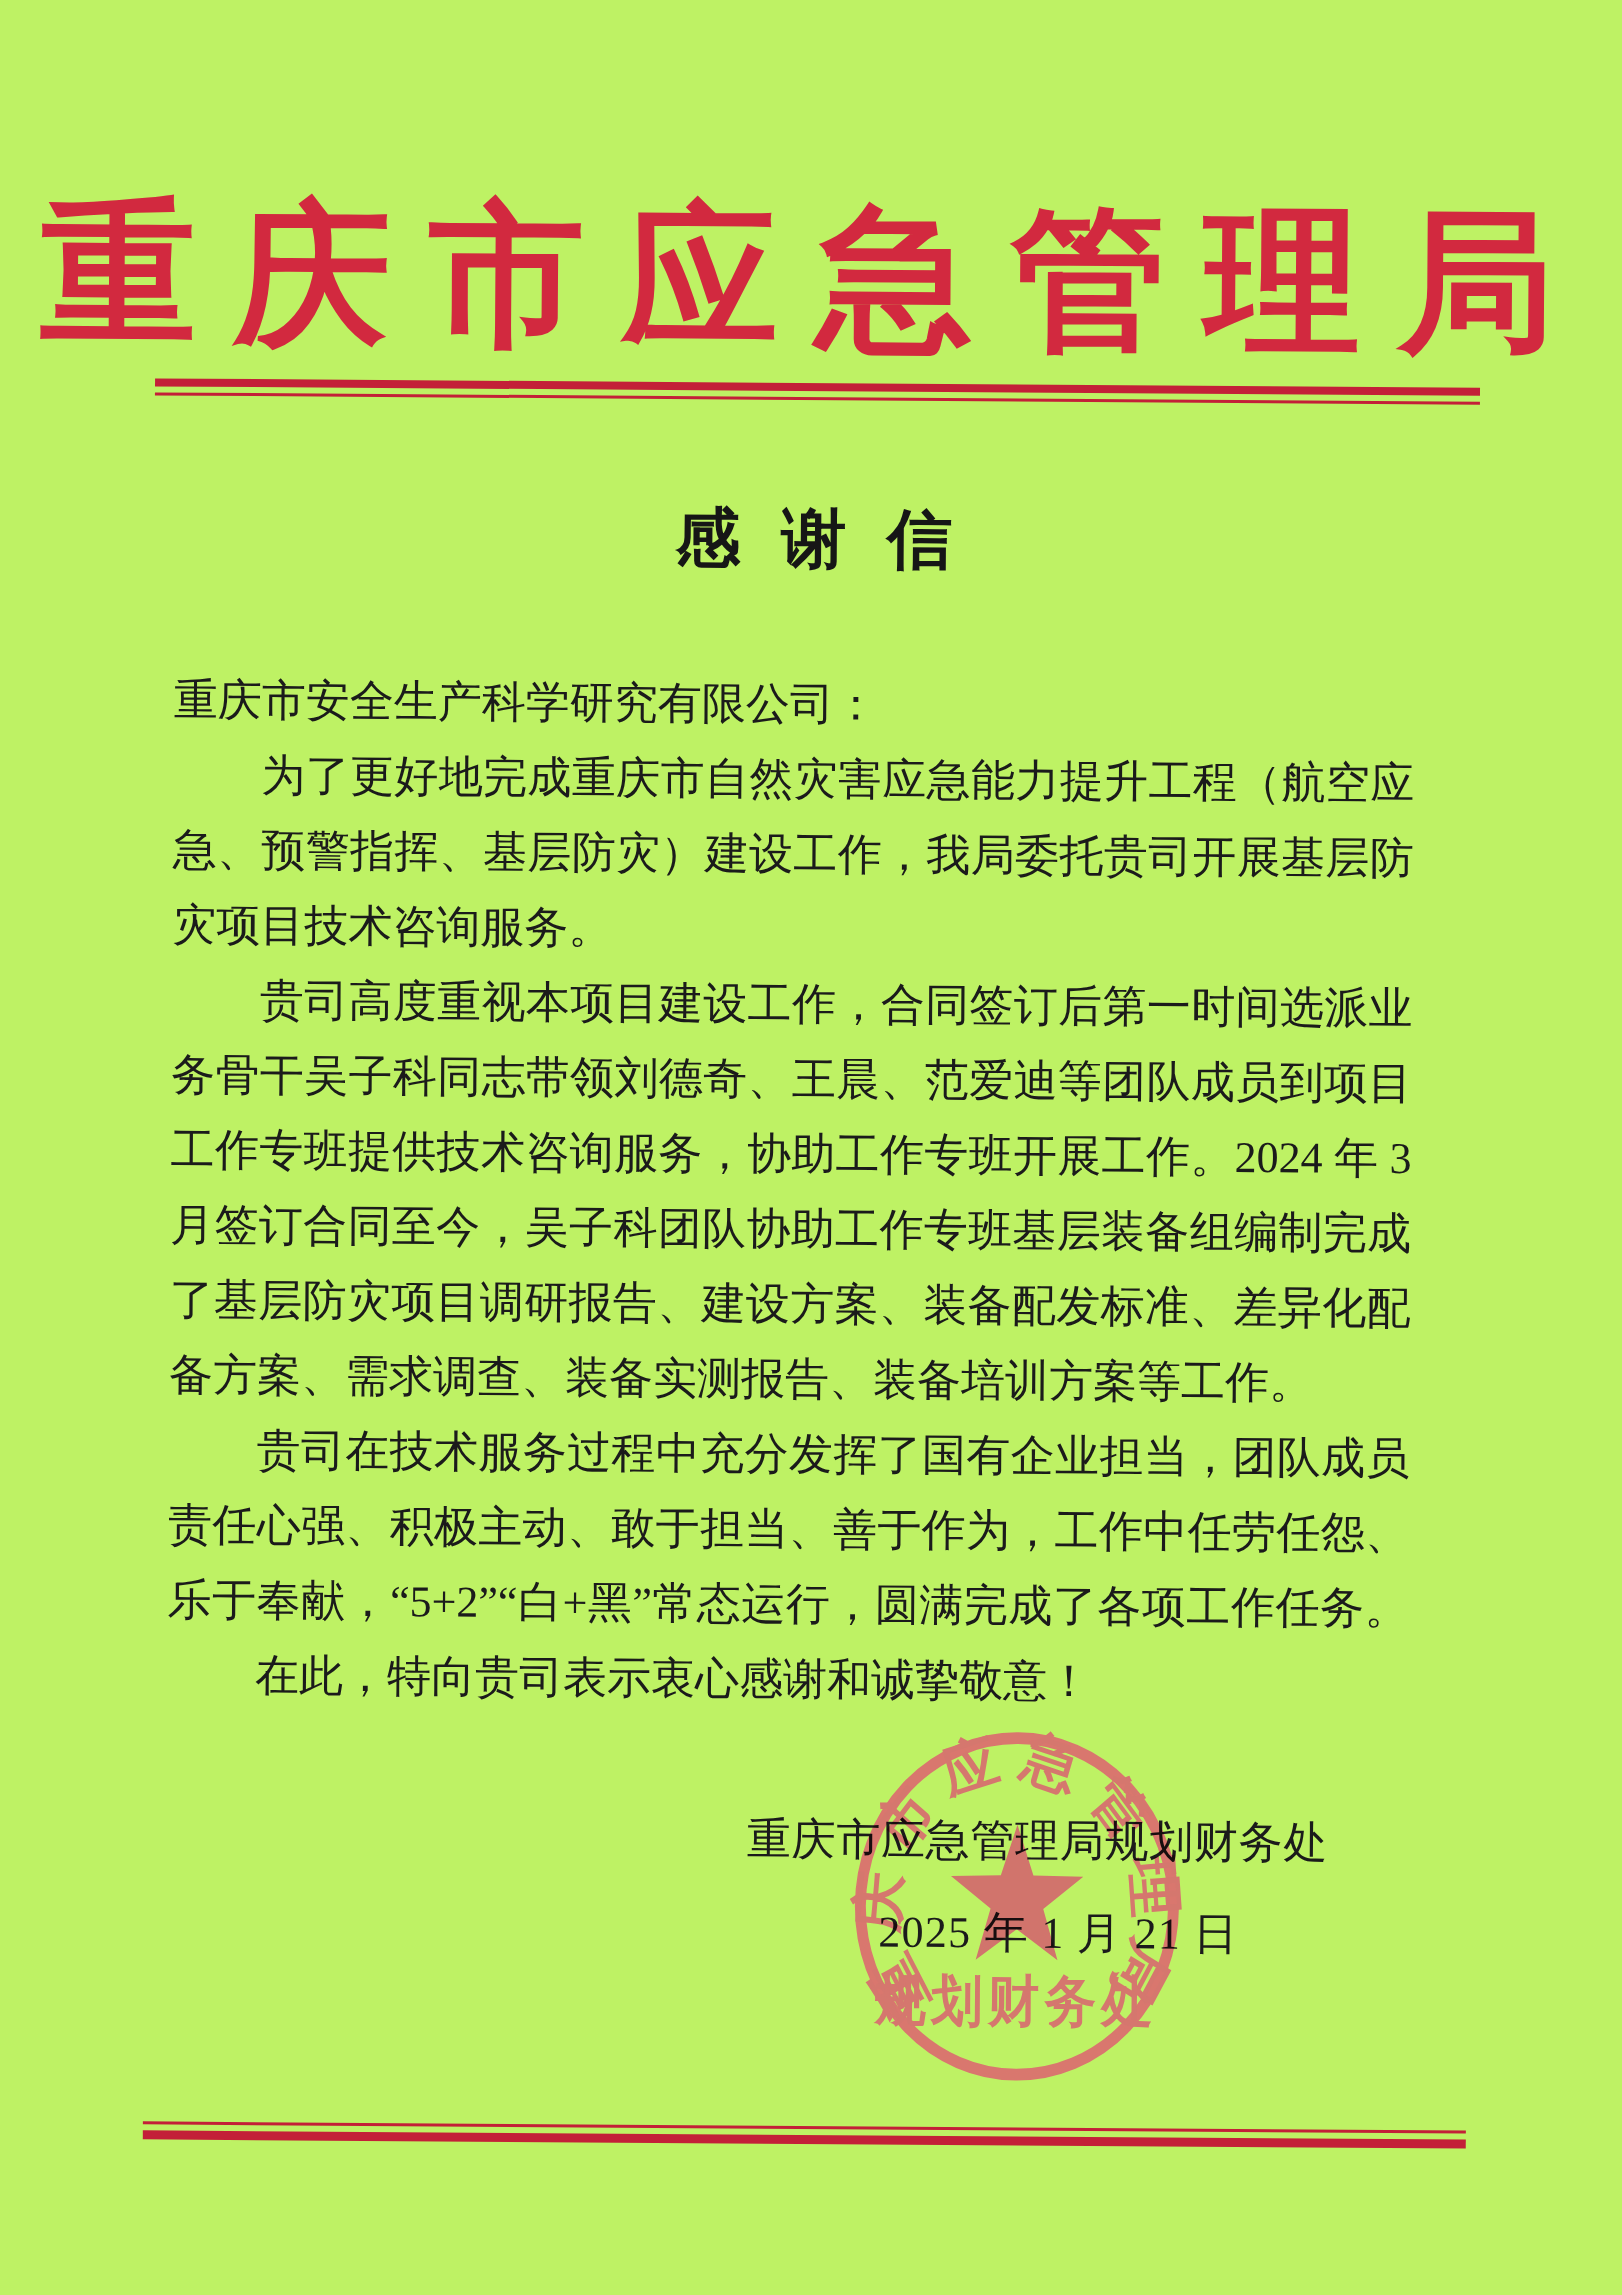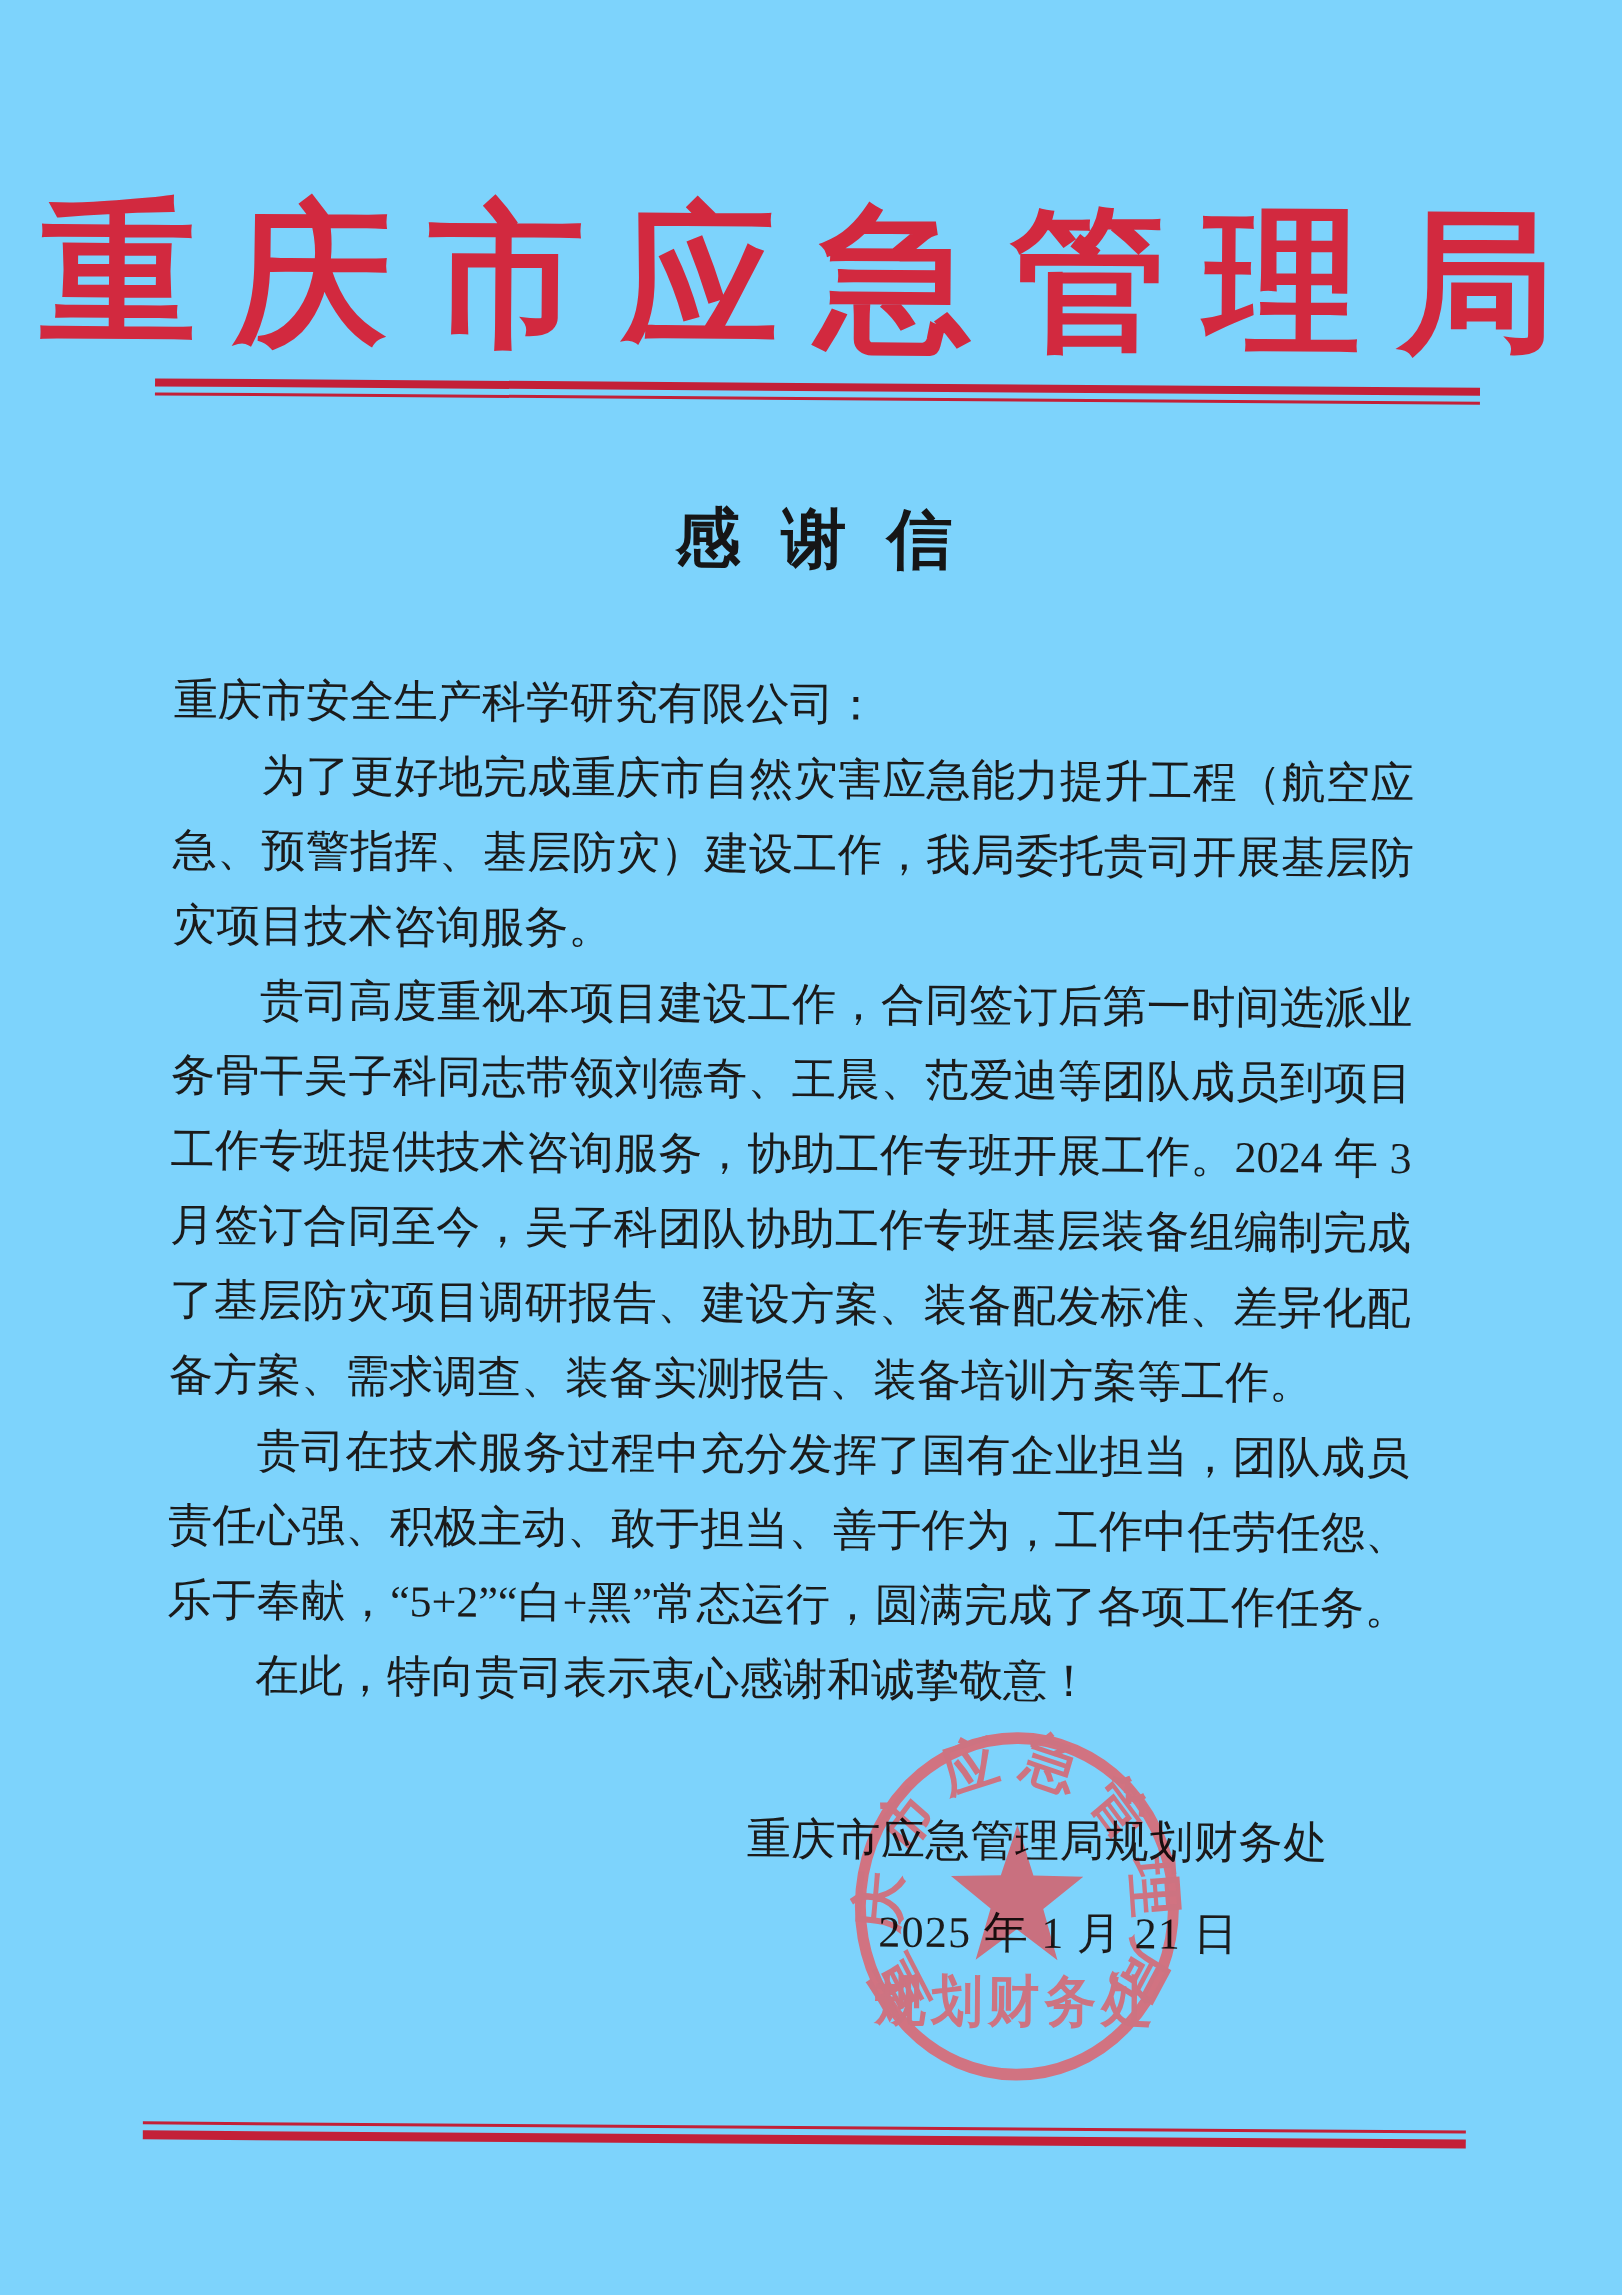--- a/index.html
+++ b/index.html
@@ -1,18 +1,18 @@
 <!DOCTYPE html>
 <html style="font-size:10.5px"><head>
 <meta charset="utf-8">
 <style>
   html,body{margin:0;padding:0;background:#e8e8e8;}
   .page{
     position:relative;width:1623px;height:2295px;margin:0 auto;
-    background:#7dd3fc;overflow:hidden;
+    background:#bef264;overflow:hidden;
     font-family:"Liberation Serif","DejaVu Serif",serif;
   }
   .tilt{position:absolute;inset:0;transform:rotate(0.4deg);transform-origin:50% 42%;}
 
   .letterhead{
     position:absolute;top:202px;left:0;width:1623px;
     text-align:center;font-size:156px;line-height:1.0;font-weight:bold;
     color:#d2293f;letter-spacing:38px;white-space:nowrap;
   }
   .rule{position:absolute;background:#c32038;}

